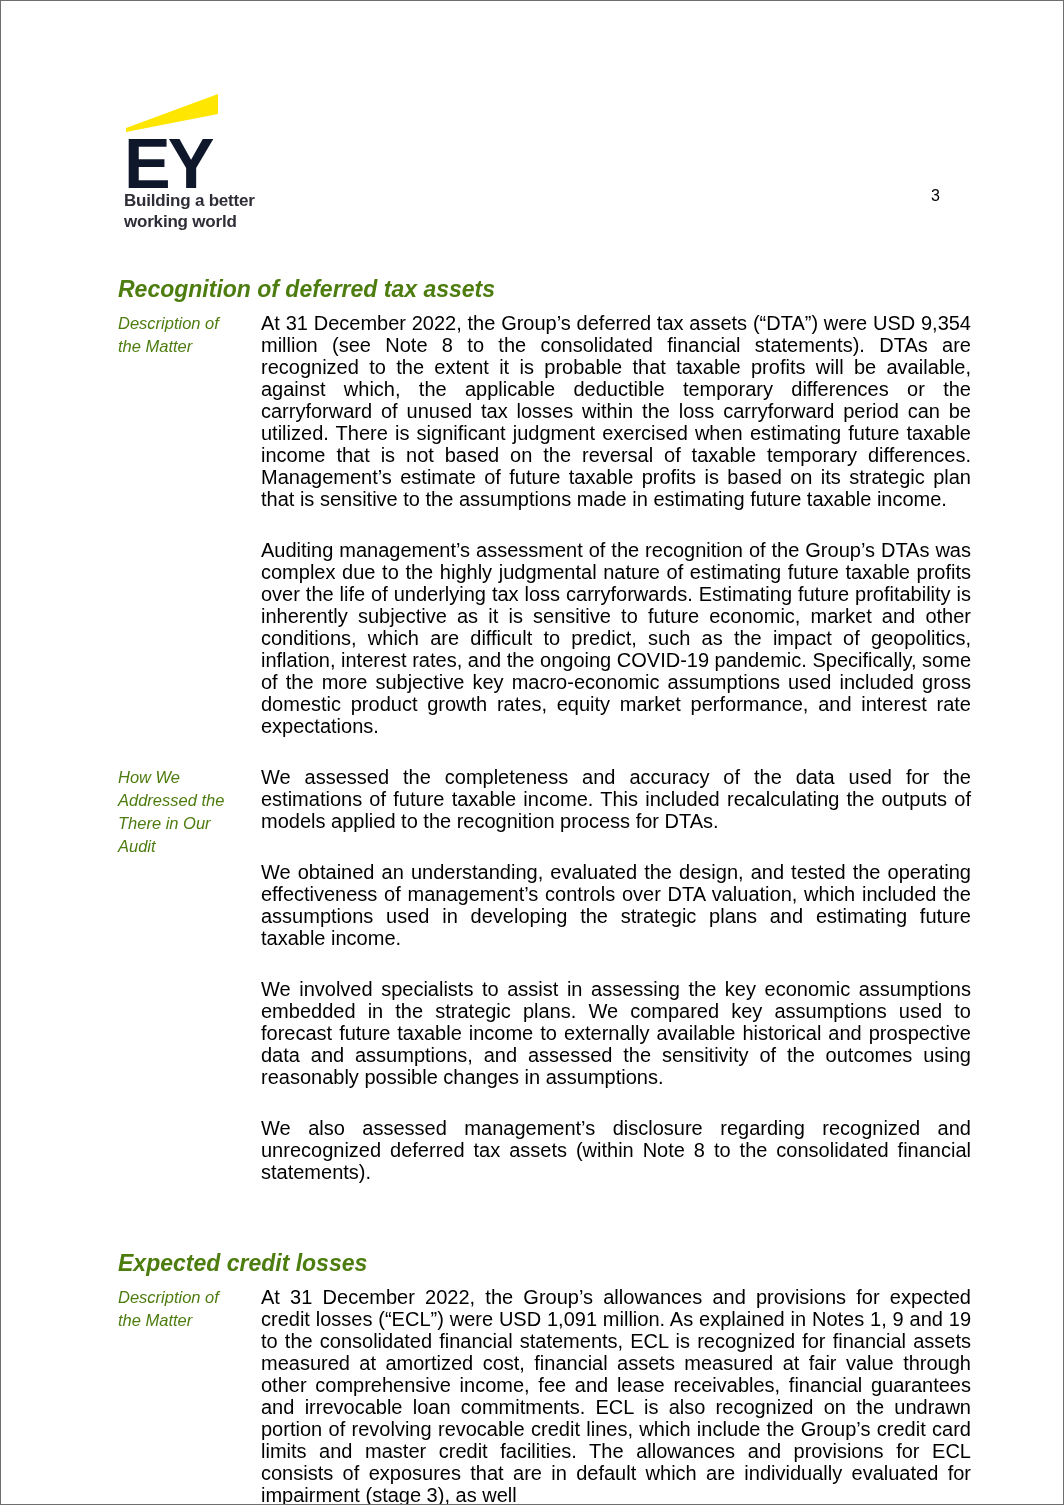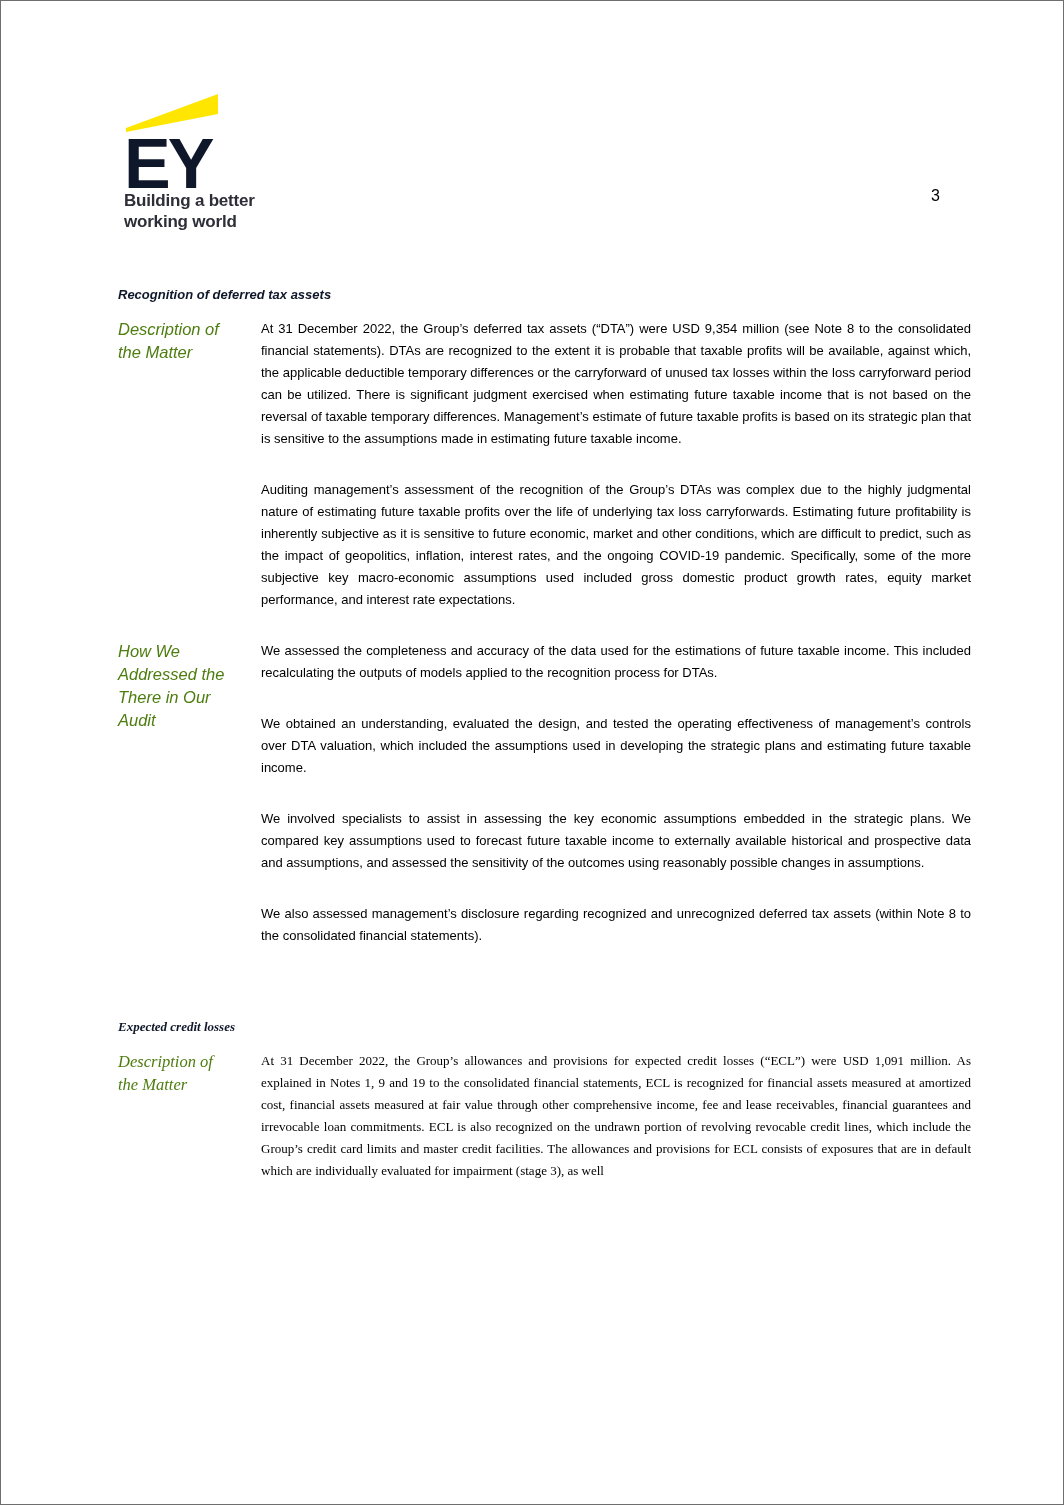--- a/index.html
+++ b/index.html
@@ -56,47 +56,46 @@
   }
   
   .content {
     position: absolute;
     left: 117px;
     top: 278px;
     width: 853px;
   }
   .section + .section {
     margin-top: 70px;
-    font-family: Liberation Serif, serif;
   }
   .section-heading {
-    margin: 6px 0 13px 0;
-    font-size: 13px;
+    margin: 0 0 13px 0;
+    font-size: 23px;
     line-height: 20px;
     font-weight: bold;
     font-style: italic;
-    color: #0f172a;
+    color: #4d7c0f;
   }
   .block {
     display: grid;
     grid-template-columns: 143px 710px;
   }
   .block + .block {
     margin-top: 29px;
   }
   .matter-label {
     font-style: italic;
     font-size: 16.5px;
     line-height: 23px;
     width: 118px;
     color: #4d7c0f;
   }
   .paras p {
     margin: 0 0 29px 0;
-    font-size: 13px;
+    font-size: 20px;
     line-height: 22px;
     text-align: justify;
     color: #000000;
   }
   .paras p:last-child {
     margin-bottom: 0;
   }
 </style>
 </head>
 <body>

